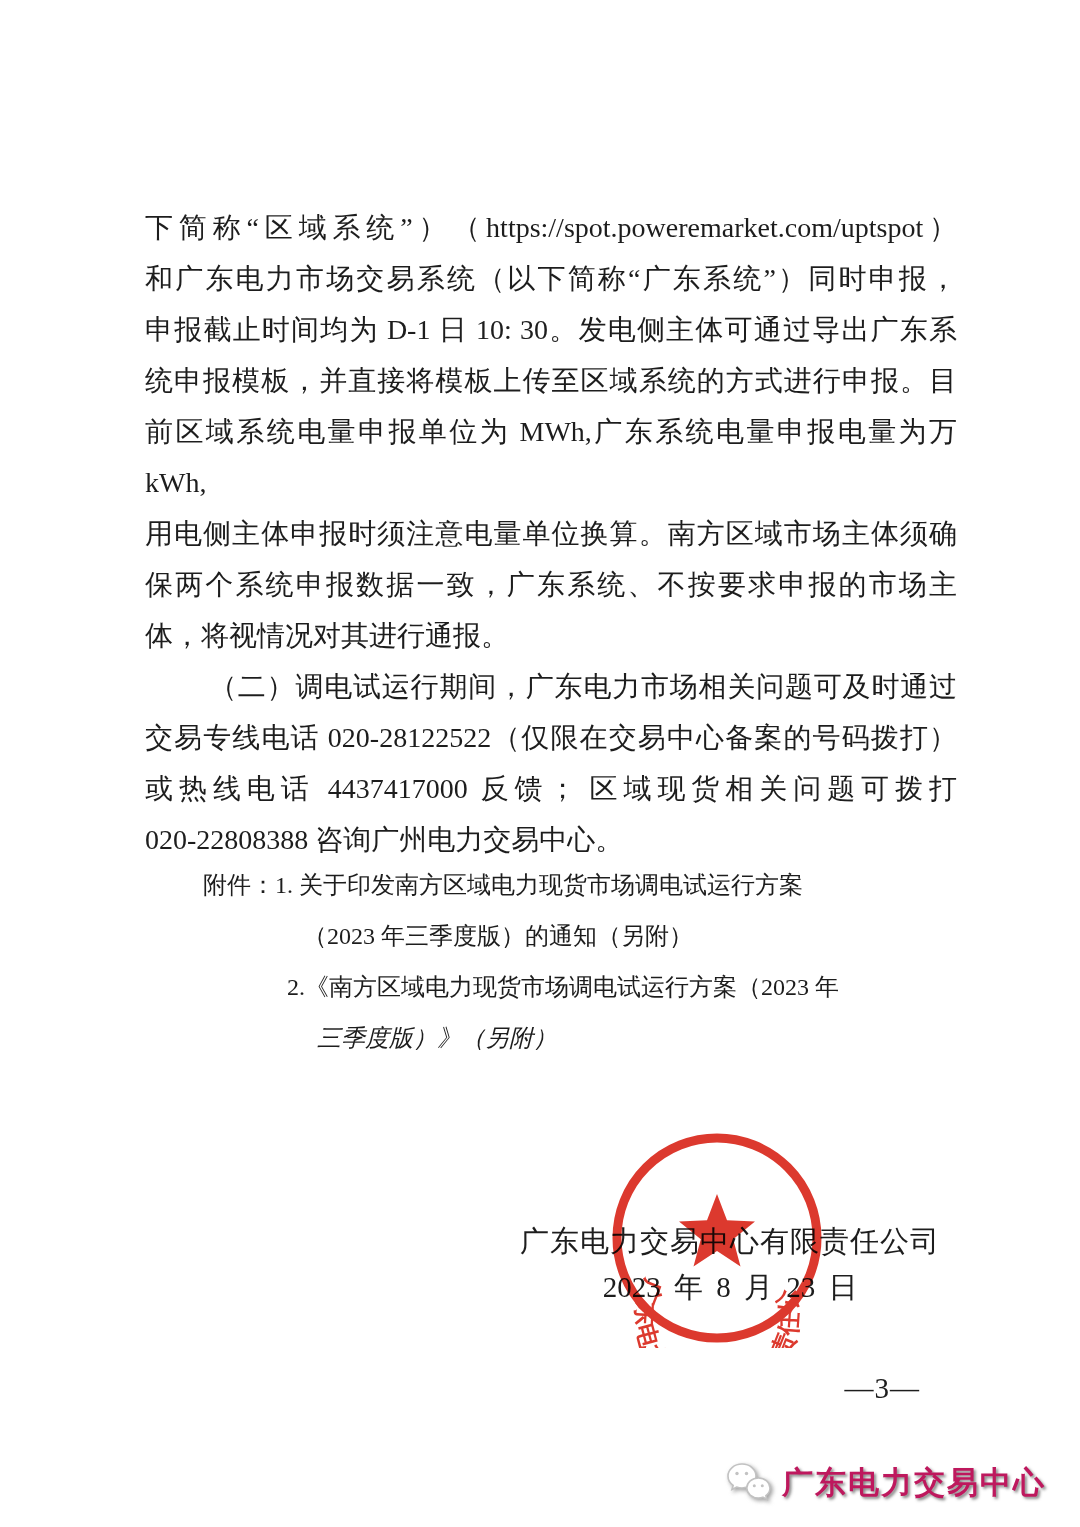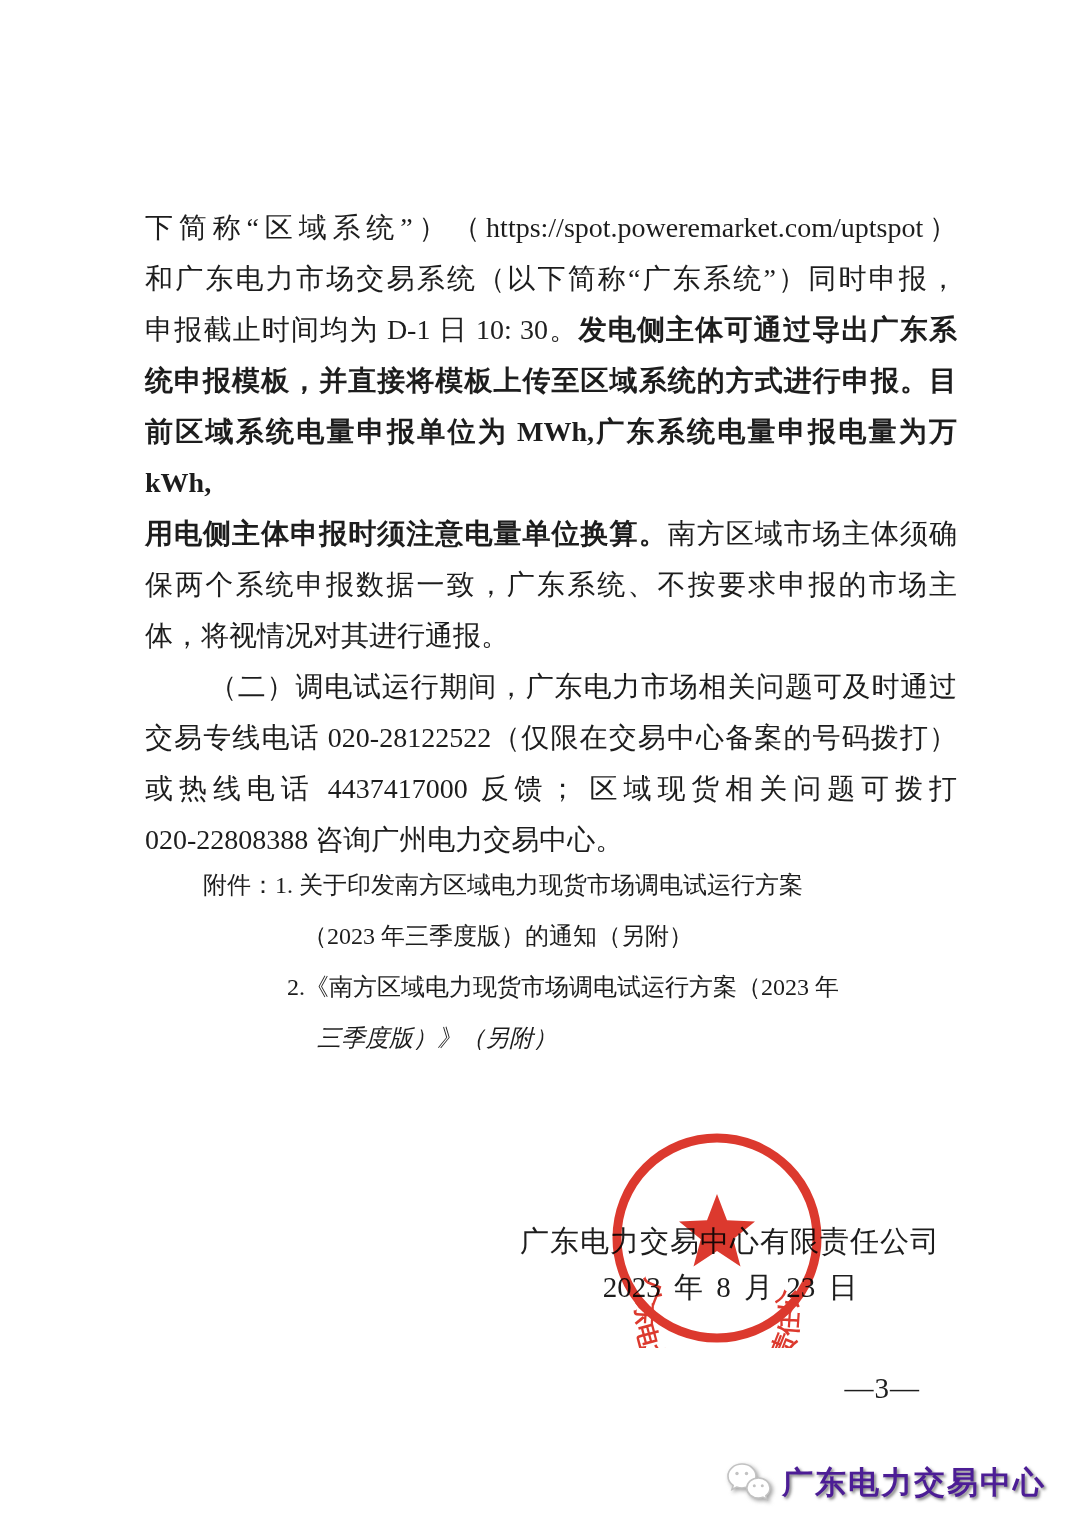--- a/index.html
+++ b/index.html
@@ -11,21 +11,21 @@
     color:#1d1d1d;
     overflow:hidden;
   }
   
   .body-text{
     position:absolute;left:145px;top:202px;width:812px;
     font-size:28px;line-height:51px;
   }
   .bline{text-align:justify;text-align-last:left;}
   .bline.stretch{text-align-last:justify;}
-  .bline span.b{font-weight:bold;}
+  .bline span.b{font-weight:normal;}
   
   .attachments{
     position:absolute;left:145px;top:860px;width:860px;
     font-size:24px;line-height:51px;
   }
   .aline{white-space:pre;}
   
   .company{
     position:absolute;left:520px;top:1222px;width:420px;
     font-size:29px;text-align:center;letter-spacing:1px;
@@ -47,21 +47,21 @@
   .pageno{
     position:absolute;right:160px;top:1372px;
     font-size:29px;letter-spacing:1px;
   }
   
   .footer{
     position:absolute;right:34px;top:1462px;
     display:flex;align-items:center;gap:10px;
   }
   .footer .brand{
-    color:#4c1d95;
+    color:#be185d;
     font-family:"Liberation Sans","DejaVu Sans",sans-serif;
     font-weight:bold;font-size:31px;letter-spacing:2px;
     text-shadow:2px 2px 3px rgba(110,110,110,.85);
   }
   .footer svg{filter:drop-shadow(2px 2px 2px rgba(120,120,120,.7));}
 </style>
 </head>
 <body>
 
 <div class="page">

